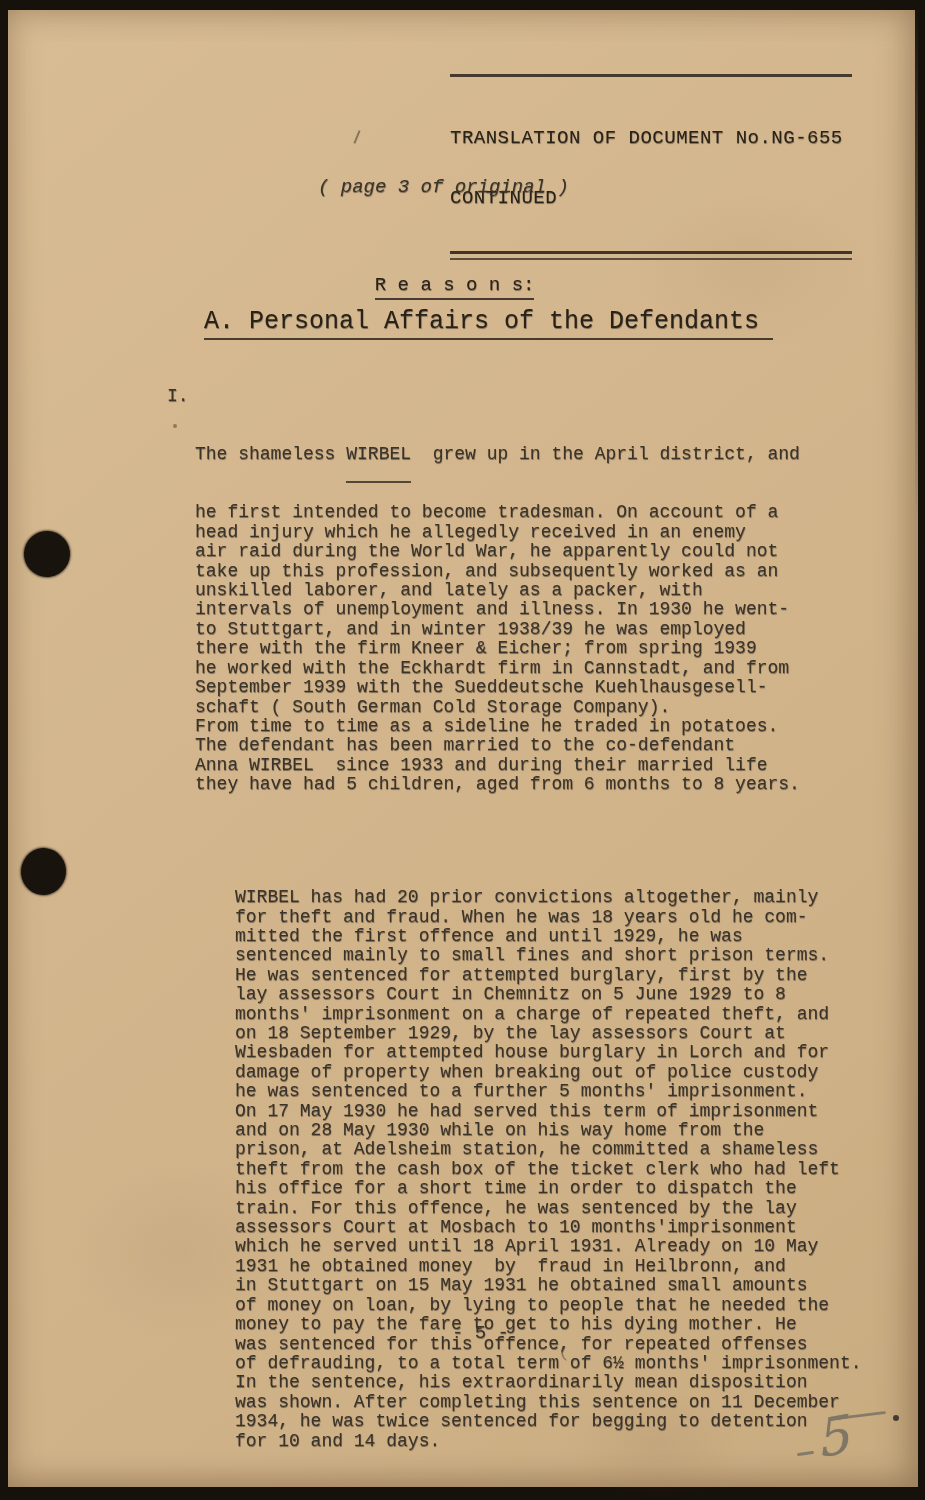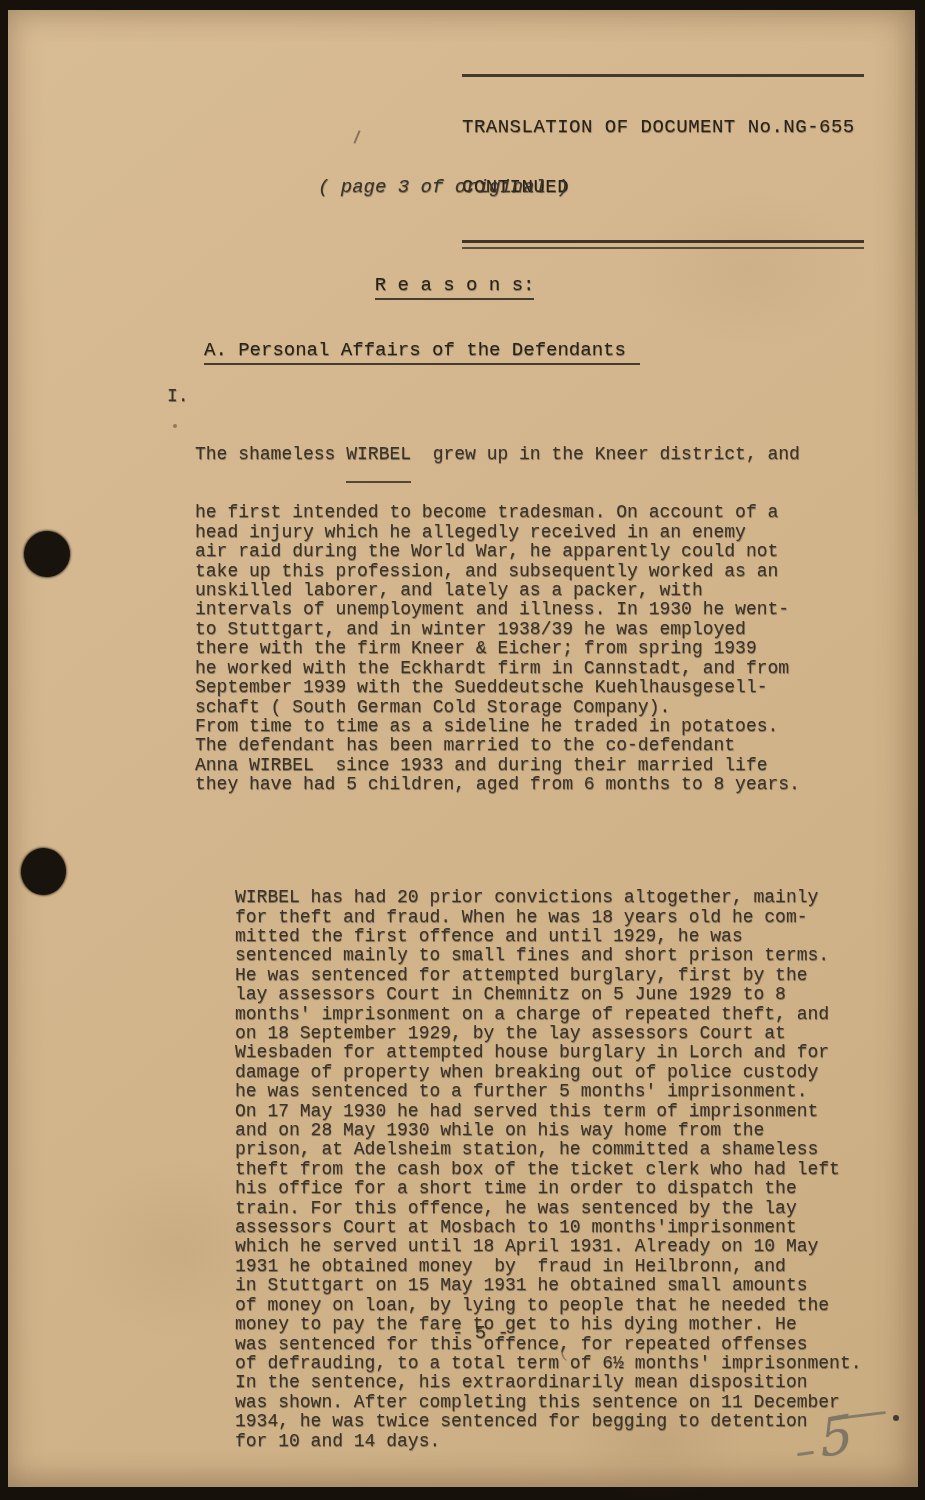--- a/index.html
+++ b/index.html
@@ -30,50 +30,49 @@
 
   
   .ink{
     color:#3a332a;
     text-shadow:0.4px 0.5px 0.7px rgba(52,44,35,.55);
   }
   .dark-ink{color:#282219;}
 
   
   .stamp-box{
-    position:absolute;left:462px;top:74px;width:402px;
+    position:absolute;left:450px;top:74px;width:402px;
     border-top:3px solid rgba(38,31,24,.82);
-    padding-top:0;
+    padding-top:11px;
     font-size:19px;line-height:20px;letter-spacing:.5px;
     white-space:pre;
   }
   .stamp-line2{text-align:left;}
   .stamp-rule{
     margin-top:3px;height:4px;
     border-top:3px solid rgba(38,31,24,.85);
     border-bottom:2px solid rgba(38,31,24,.7);
   }
 
   .page-ref{
     position:absolute;left:318px;top:176px;
     font-size:19px;white-space:pre;font-style:italic;
   }
 
   .heading-underline{
     border-bottom:2.5px solid rgba(45,38,30,.85);
     padding-bottom:2px;
-    margin-top:32px;
   }
   .reasons{
     position:absolute;left:352px;top:252px;
     font-size:19px;white-space:pre;
   }
   .subsection{
     position:absolute;left:204px;top:307px;
-    font-size:19px;white-space:pre;
+    font-size:25px;white-space:pre;
     padding-right:14px;
   }
 
   .body-text{
     position:absolute;left:195px;top:387px;width:660px;
     font-size:18px;line-height:19.4px;
   }
   .para{position:relative;white-space:pre;}
   .para-number{position:absolute;left:-28px;top:0;}
   .para-lines{white-space:pre;font-family:Liberation Mono, monospace;}
@@ -149,21 +148,21 @@
 <div class="reasons ink dark-ink">
   <span class="heading-underline">R e a s o n s:</span>
 </div>
 
 <div class="subsection ink dark-ink heading-underline">A. Personal Affairs of the Defendants</div>
 
 <div class="body-text ink">
 
   <div class="para para1">
     <span class="para-number">I.</span>
-    <div class="para-lead"><span>The shameless </span><span class="word-underline">WIRBEL</span><span>  grew up in the Kneer district, and</span></div>
+    <div class="para-lead"><span>The shameless </span><span class="word-underline">WIRBEL</span><span>  grew up in the April district, and</span></div>
     <div class="para-lines">he first intended to become tradesman. On account of a
 head injury which he allegedly received in an enemy
 air raid during the World War, he apparently could not
 take up this profession, and subsequently worked as an
 unskilled laborer, and lately as a packer, with
 intervals of unemployment and illness. In 1930 he went-
 to Stuttgart, and in winter 1938/39 he was employed
 there with the firm Kneer &amp; Eicher; from spring 1939
 he worked with the Eckhardt firm in Cannstadt, and from
 September 1939 with the Sueddeutsche Kuehlhausgesell-

